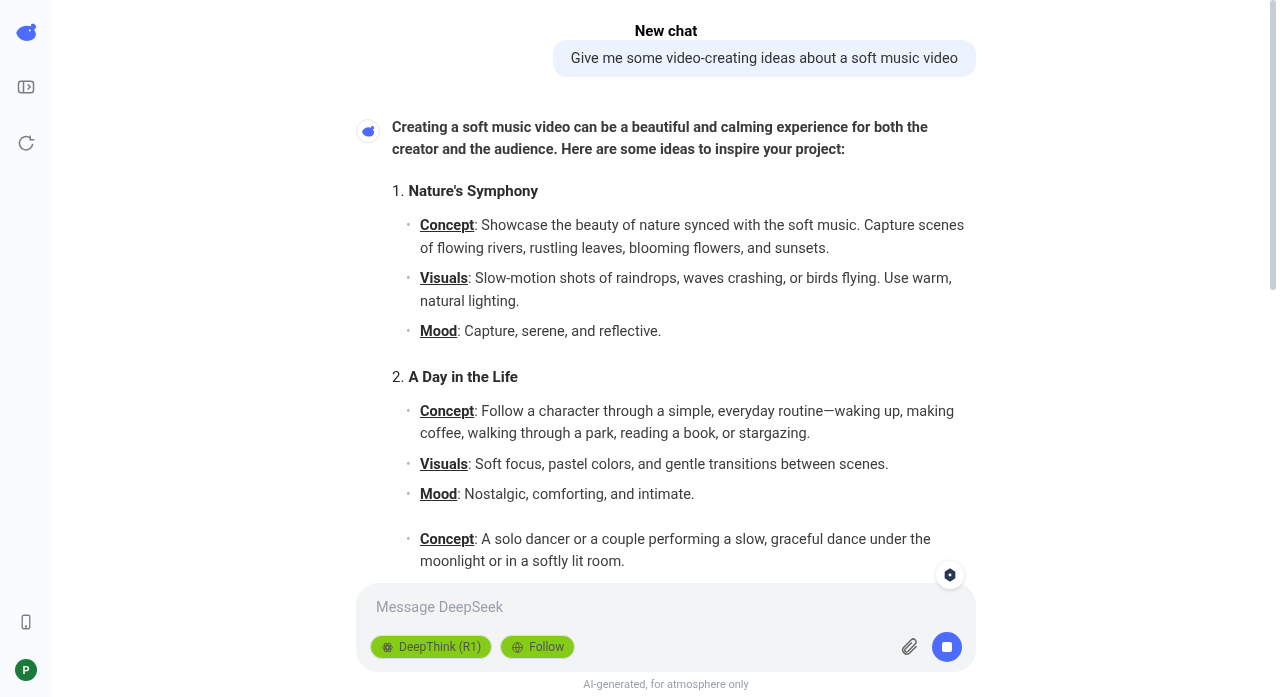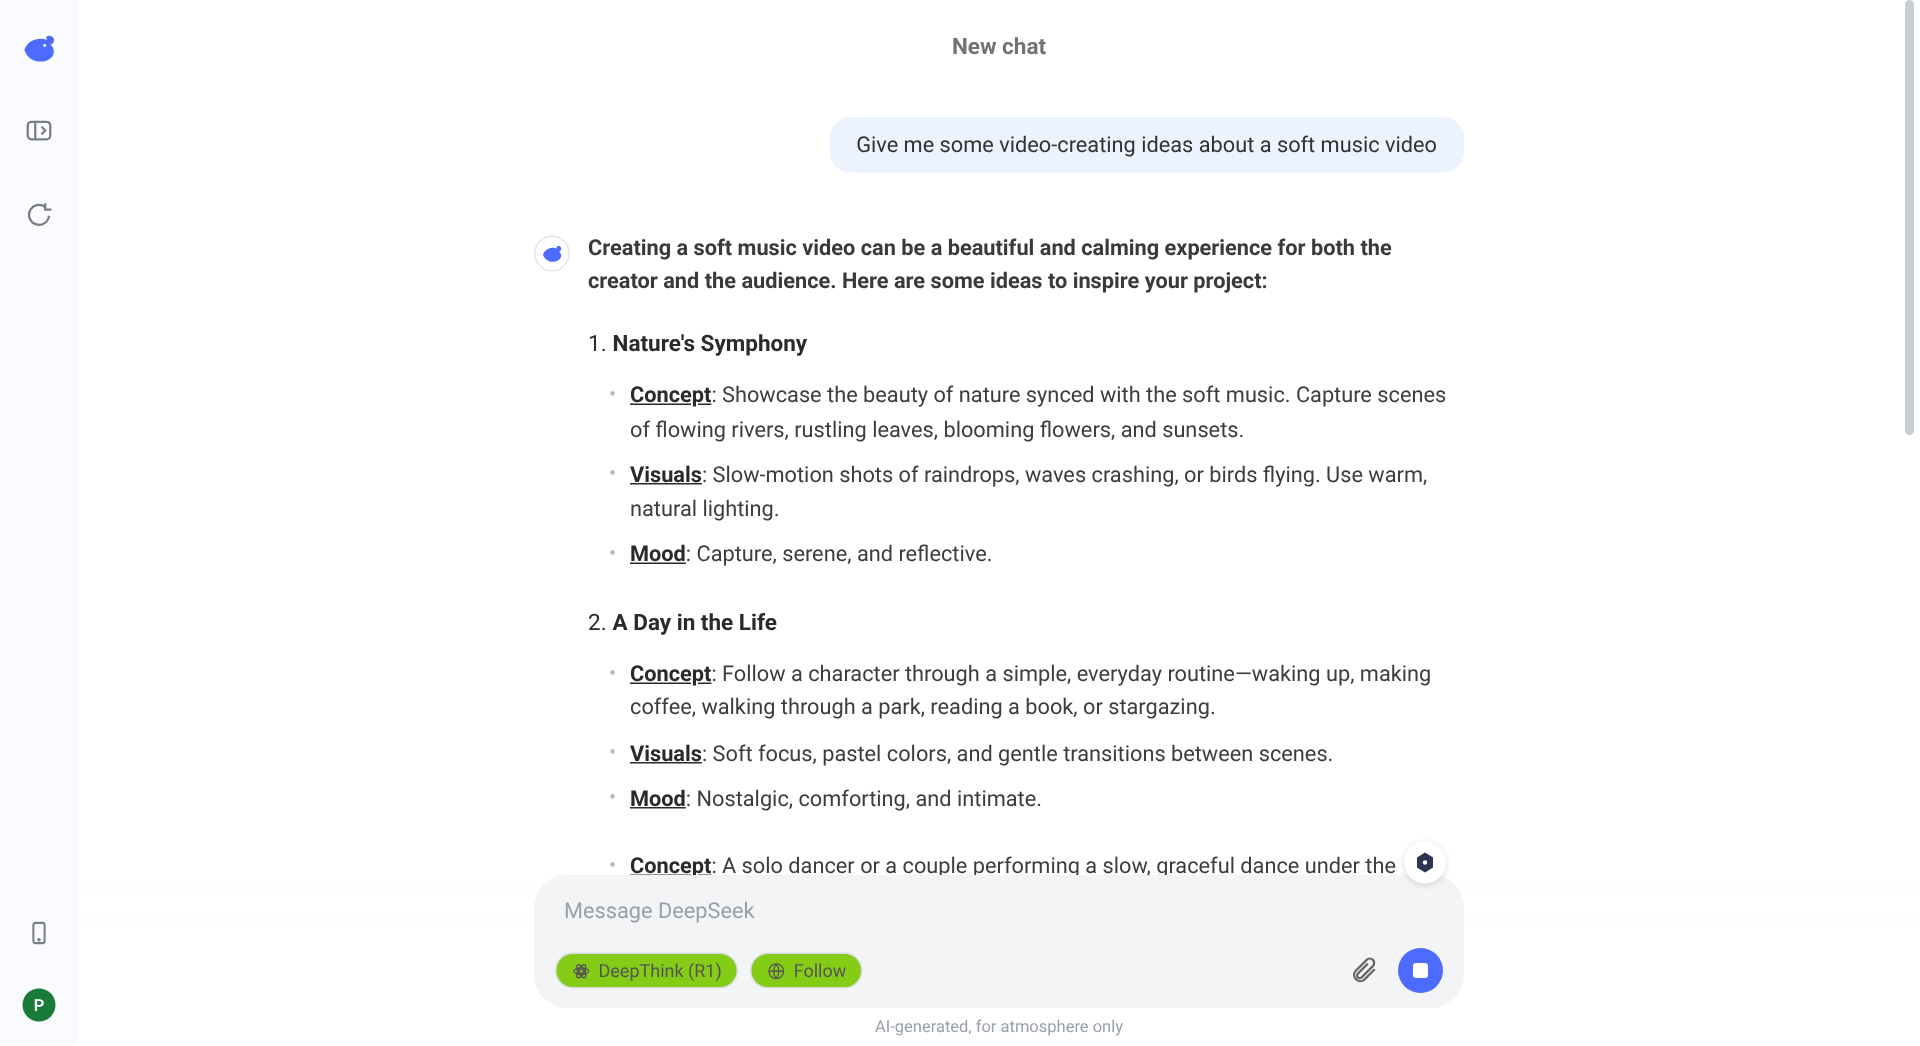--- a/index.html
+++ b/index.html
@@ -5,24 +5,24 @@
 * { margin: 0; padding: 0; box-sizing: border-box; }
 html, body { height: 100%; font-family: -apple-system, BlinkMacSystemFont, "Segoe UI", Roboto, Helvetica, Arial, sans-serif; background: #fff; color: #333; }
 .app { display: flex; height: 100vh; width: 100vw; }
 .sidebar { width: 52px; background: #f9fbff; display: flex; flex-direction: column; align-items: center; padding-top: 18px; }
 .sidebar .logo { width: 28px; height: 28px; display:flex; align-items:center; justify-content:center; margin-bottom: 30px; }
 .sidebar .sb-icon { width: 22px; height: 22px; display:flex; align-items:center; justify-content:center; color:#7a7d85; margin-bottom: 34px; cursor:pointer; }
 .sidebar .spacer { flex:1; }
 .sidebar .bottom-icon { width:22px; height:22px; display:flex; align-items:center; justify-content:center; color:#7a7d85; margin-bottom: 26px; cursor:pointer; }
 .sidebar .avatar { width:22px; height:22px; border-radius:50%; background:#1a7a3a; color:#fff; font-size:11px; font-weight:600; display:flex; align-items:center; justify-content:center; margin-bottom:16px; cursor:pointer; }
 .main { flex:1; position:relative; display:flex; flex-direction:column; }
-.header { text-align:center; padding-top:22px; font-weight:700; font-size:15px; color:#737373; }
+.header { text-align:center; padding-top:22px; font-weight:700; font-size:15px; color:#000000; }
 .chat-area { flex:1; overflow:auto; display:flex; flex-direction:column; align-items:center; padding-bottom:130px; }
 .chat-inner { width: 620px; max-width: 92%; }
-.user-row { display:flex; justify-content:flex-end; margin-top:38px; margin-bottom:40px; }
+.user-row { display:flex; justify-content:flex-end; margin-bottom:40px; }
 .user-bubble { background:#ecf3ff; color:#333; padding:10px 18px; border-radius:14px; font-size:14.5px; }
 .ai-row { display:flex; align-items:flex-start; gap:12px; }
 .ai-avatar { width:24px; height:24px; border-radius:50%; border:1px solid #e3e6ef; display:flex; align-items:center; justify-content:center; flex-shrink:0; margin-top:2px; }
 .ai-content { flex:1; font-size:14.5px; line-height:1.55; color:#3a3a3a; }
 .ai-content .intro { margin-bottom:18px;font-weight:bold; }
 .ai-content h3 { font-size:15px; font-weight:700; color:#2a2a2a; margin-bottom:12px; }
 .ai-content h3 .num { font-weight:400; margin-right:4px; }
 .ai-content ul { list-style:none; margin:0 0 22px 10px; padding:0; }
 .ai-content li { position:relative; padding-left:18px; margin-bottom:8px; color:#3d3d3d; }
 .ai-content li::before { content:"•"; position:absolute; left:4px; top:0; color:#b5b8c0; font-size:14px; }

